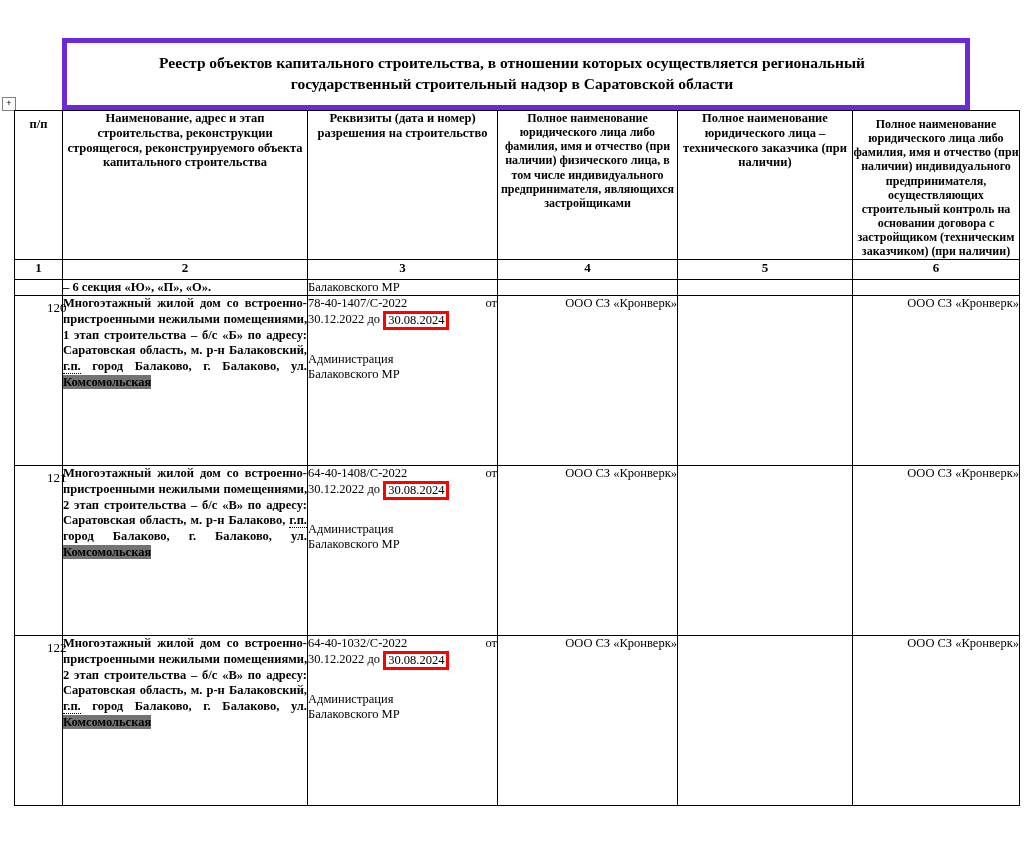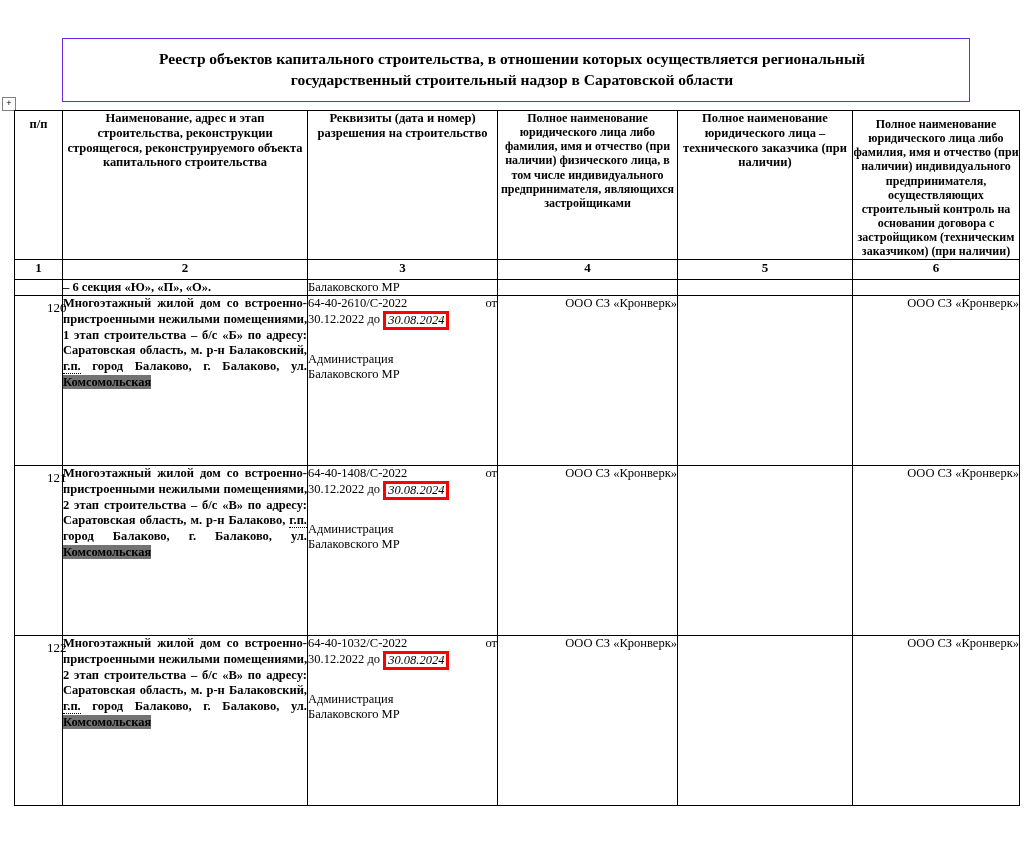--- a/index.html
+++ b/index.html
@@ -22,21 +22,21 @@
     height: 859px;
   }
 
   
   .title-wrap {
     position: absolute;
     left: 62px;
     top: 38px;
     width: 908px;
     box-sizing: border-box;
-    border: 1px solid #6d28d9;
+    border: 5px solid #6d28d9;
     background: #ffffff;
     padding: 9px 20px 10px 12px;
   }
   .title-text {
     font-family: "Liberation Serif", serif;
     font-size: 15.5px;
     font-weight: bold;
     text-align: center;
     line-height: 1.38;
   }
@@ -123,21 +123,20 @@
 
   
   .redbox {
     display: inline-block;
     border: 3px solid #ff0000;
     padding: 0px 2px;
     margin: -2px 0;
     line-height: 1.05;
     position: relative;
     top: 1px;
-    font-style: italic;
   }
 
   .nowrapend { float: right; }
 
   .cellblock { display: block; }
   .cellblock + .cellblock { margin-top: 24px; }
 </style>
 </head>
 <body>
 
@@ -187,21 +186,21 @@
         <td></td>
       </tr>
 
       <tr class="datarow" style="height:170px">
         <td class="c1">120</td>
         <td class="c2">
           <span>Многоэтажный жилой дом со встроенно-пристроенными нежилыми помещениями, 1 этап строительства – б/с «Б» по адресу: Саратовская область, м.  р-н Балаковский, </span><span class="underline-dot">г.п.</span><span> город Балаково, г. Балаково, ул. </span><span class="hl-yellow">Комсомольская</span>
         </td>
         <td class="c3">
           <span class="cellblock">
-            <span>64-40-2610/С-2022</span><span class="nowrapend">от</span>
+            <span>78-40-1407/С-2022</span><span class="nowrapend">от</span>
           </span>
           <span class="cellblock" style="margin-top:0">
             <span>30.12.2022 до</span>
             <span class="redbox">30.08.2024</span>
           </span>
           <span class="cellblock">Администрация</span>
           <span class="cellblock" style="margin-top:0">Балаковского МР</span>
         </td>
         <td class="c4">ООО СЗ «Кронверк»</td>
         <td class="c5"></td>

